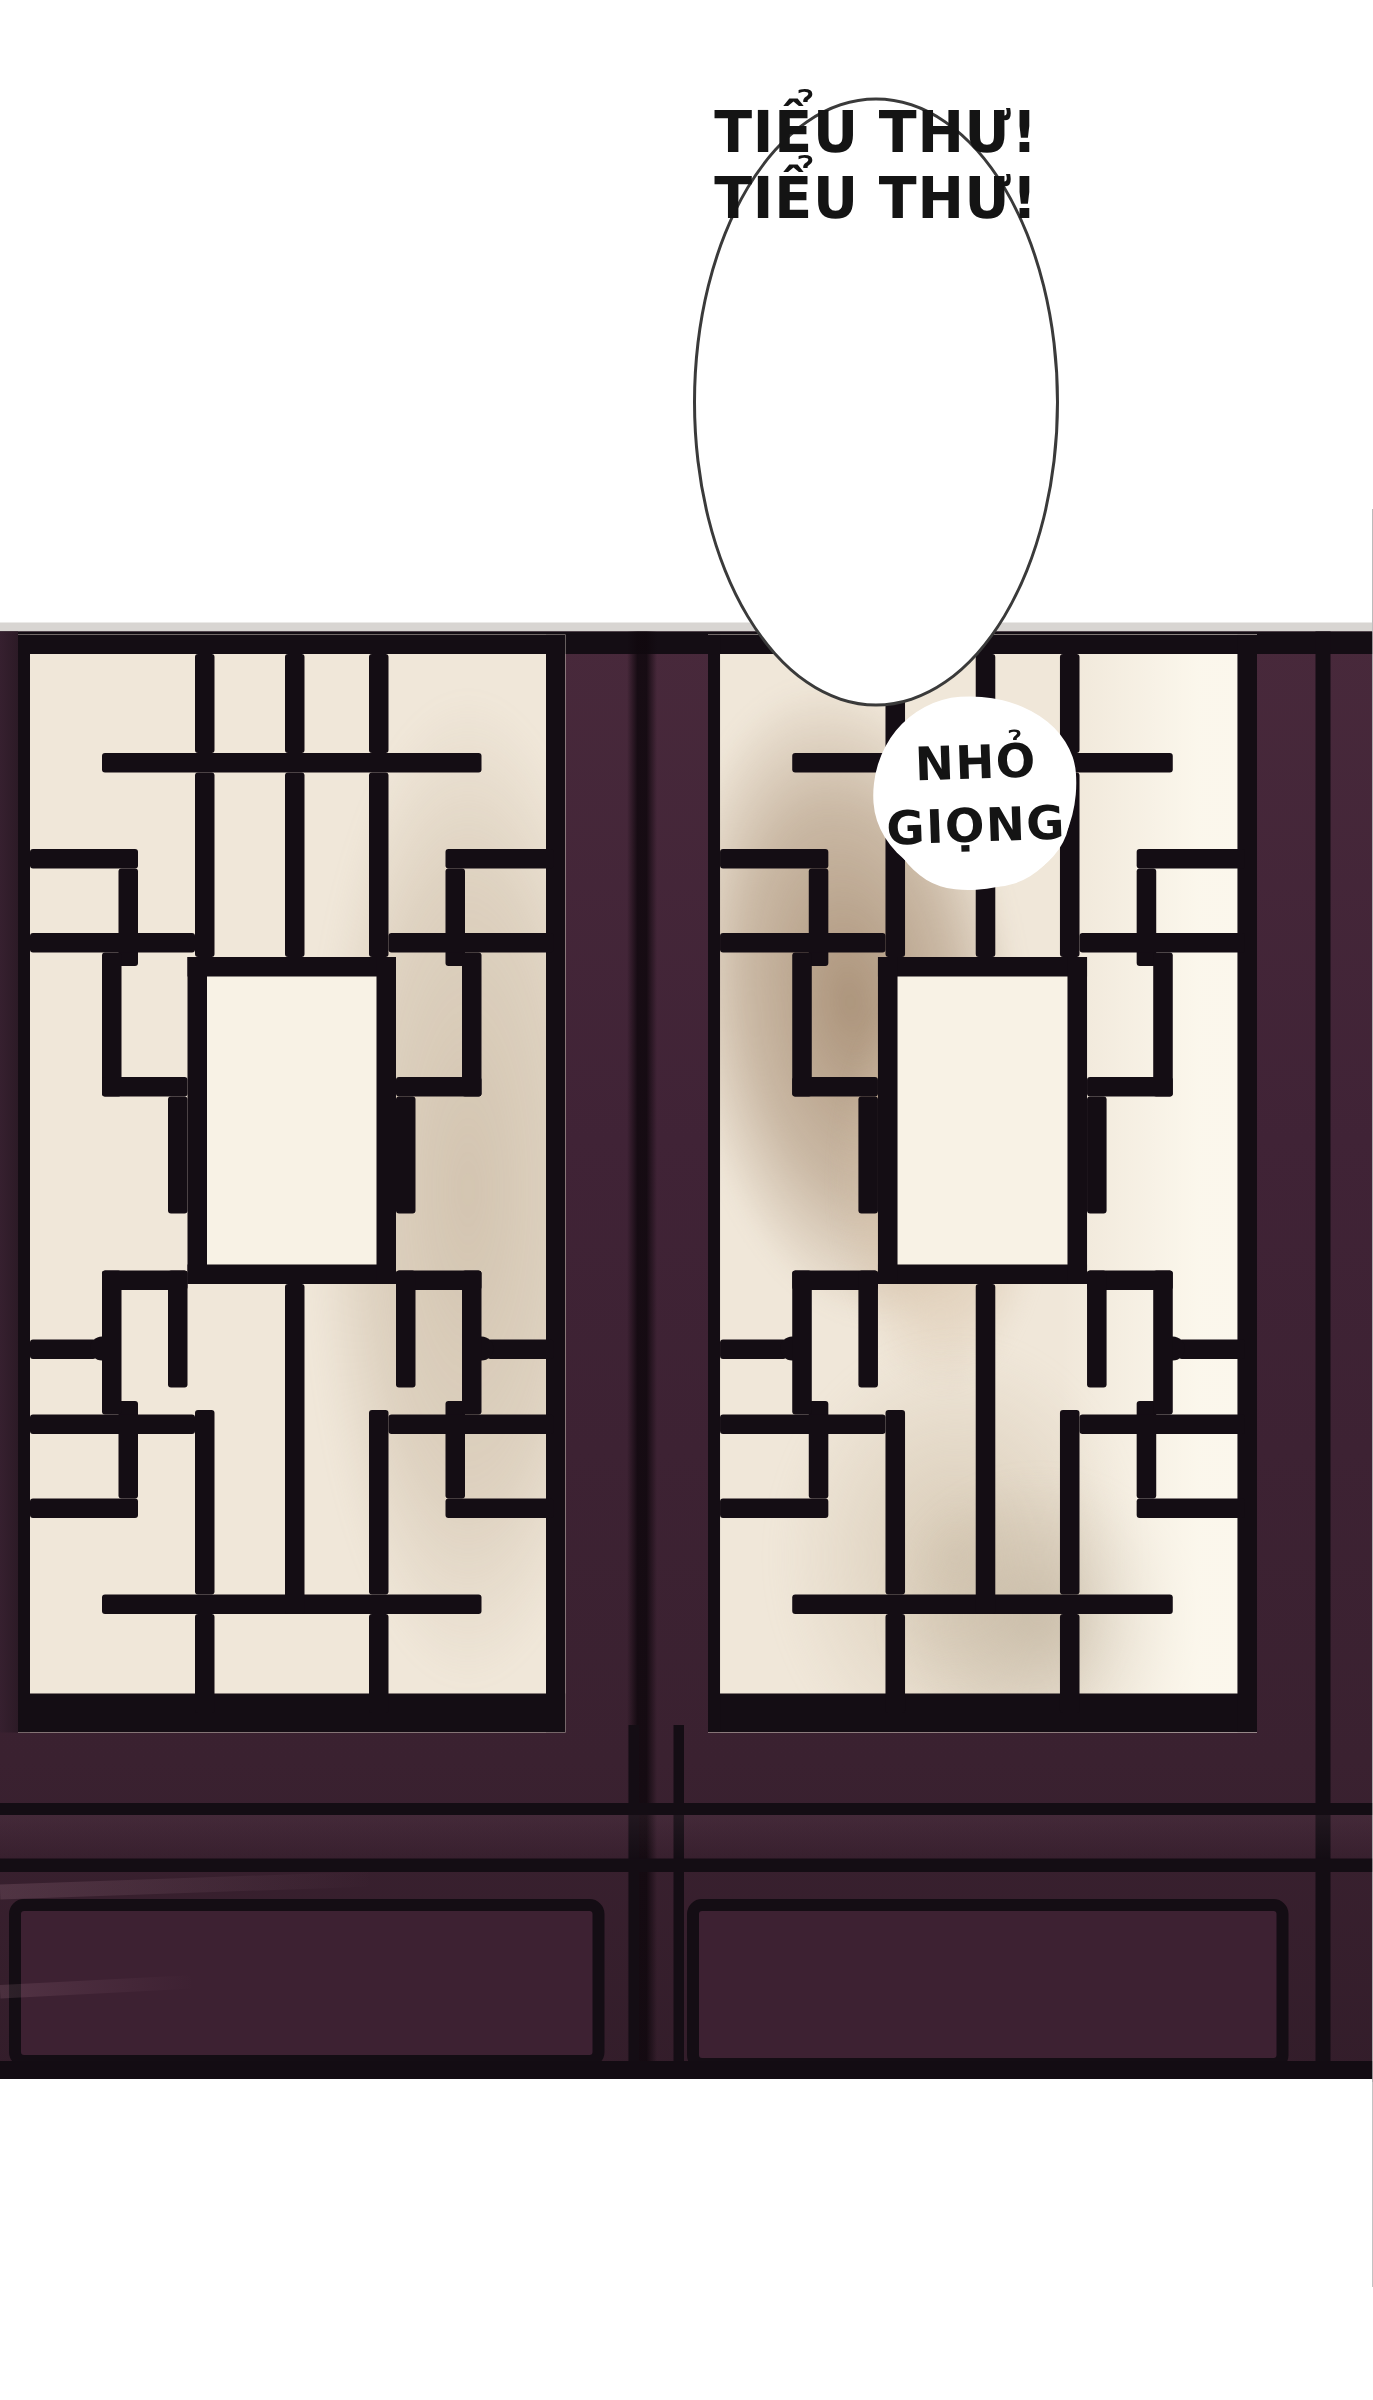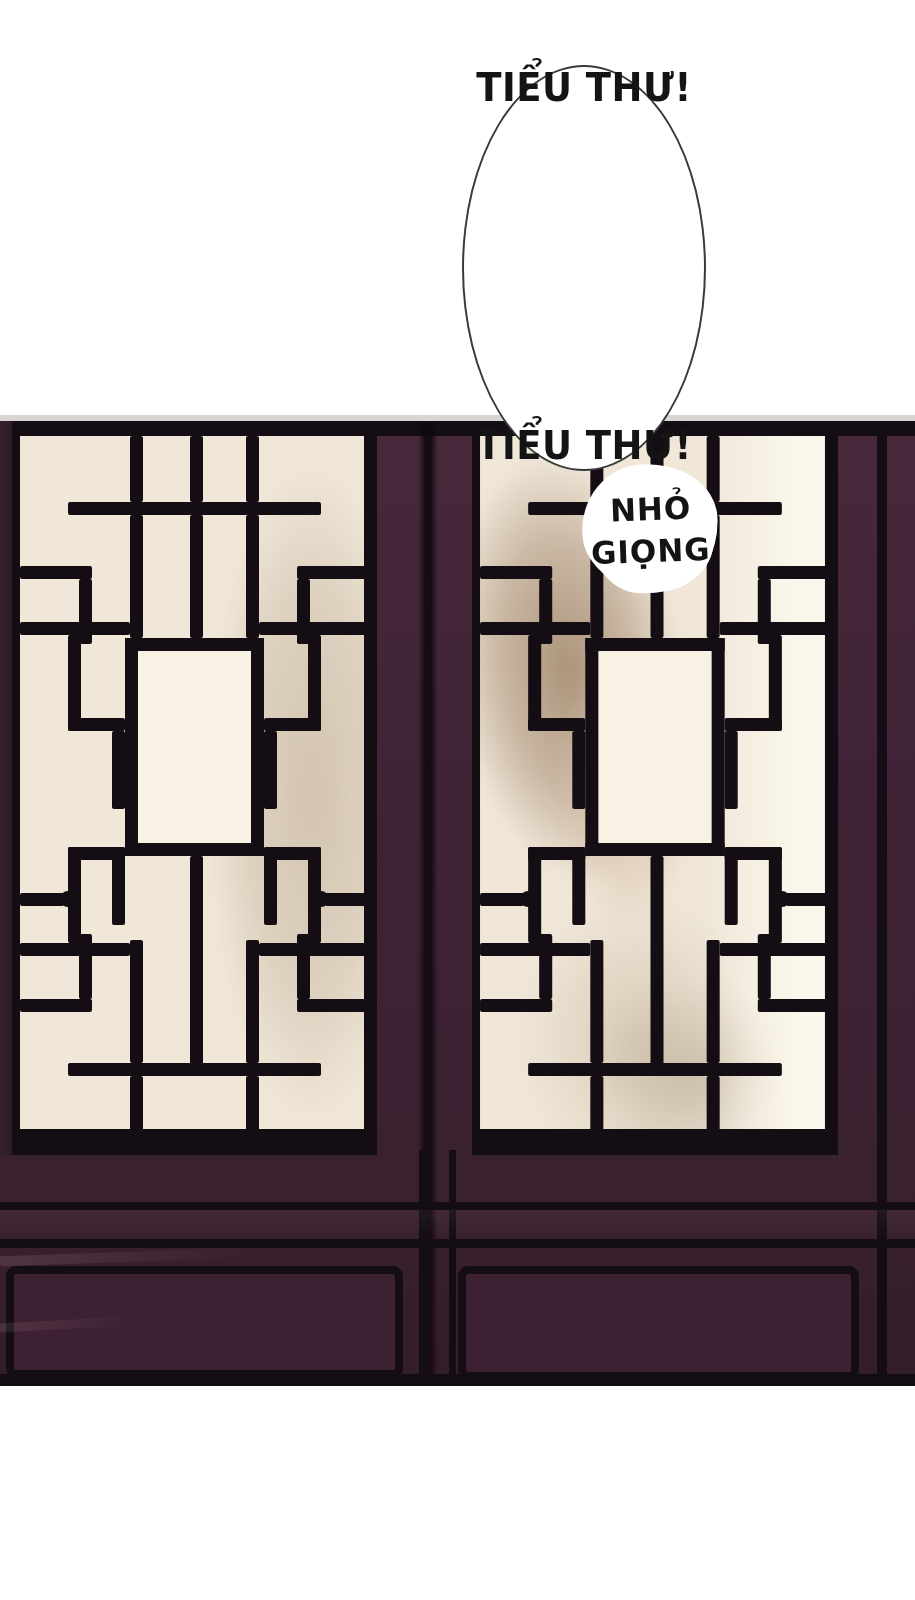--- a/index.html
+++ b/index.html
@@ -59,21 +59,21 @@
   .bottom-bar{left:0;top:1374px;width:915px;height:12px;background:#130c13;border-bottom:2px solid #9a9a9a;}
   .streak1{left:0;top:1252px;width:250px;height:10px;transform:rotate(-2deg);
            background:linear-gradient(90deg,rgba(235,180,200,.14),rgba(235,180,200,0));}
   .streak2{left:0;top:1320px;width:130px;height:9px;transform:rotate(-3deg);
            background:linear-gradient(90deg,rgba(235,180,200,.12),rgba(235,180,200,0));}
   .white-bottom{left:0;top:1386px;width:915px;height:214px;background:var(--paper);}
 
   
   .speech-bubble{left:462px;top:65px;width:240px;height:402px;background:#fff;
                  border:2px solid var(--bubble-border);border-radius:50%;
-                 display:flex;flex-direction:column;align-items:center;justify-content:space-between;
+                 display:flex;flex-direction:column;align-items:center;justify-content:flex-start;
                  z-index:30;}
   .speech-line{font-size:37px;font-weight:700;color:var(--text);line-height:1.2;
                letter-spacing:.5px;white-space:nowrap;transform:scaleY(1.04);}
 
   
   .sfx-bubble{left:576px;top:462px;width:150px;height:138px;z-index:20;
               display:flex;flex-direction:column;align-items:center;justify-content:center;}
   .sfx-bg1,.sfx-bg2{position:absolute;background:#fff;}
   .sfx-bg1{left:6px;top:2px;width:136px;height:128px;border-radius:46% 54% 42% 58% / 52% 44% 56% 48%;transform:rotate(-4deg);}
   .sfx-bg2{left:14px;top:12px;width:124px;height:120px;border-radius:55% 45% 58% 42% / 48% 56% 44% 52%;transform:rotate(5deg);}

